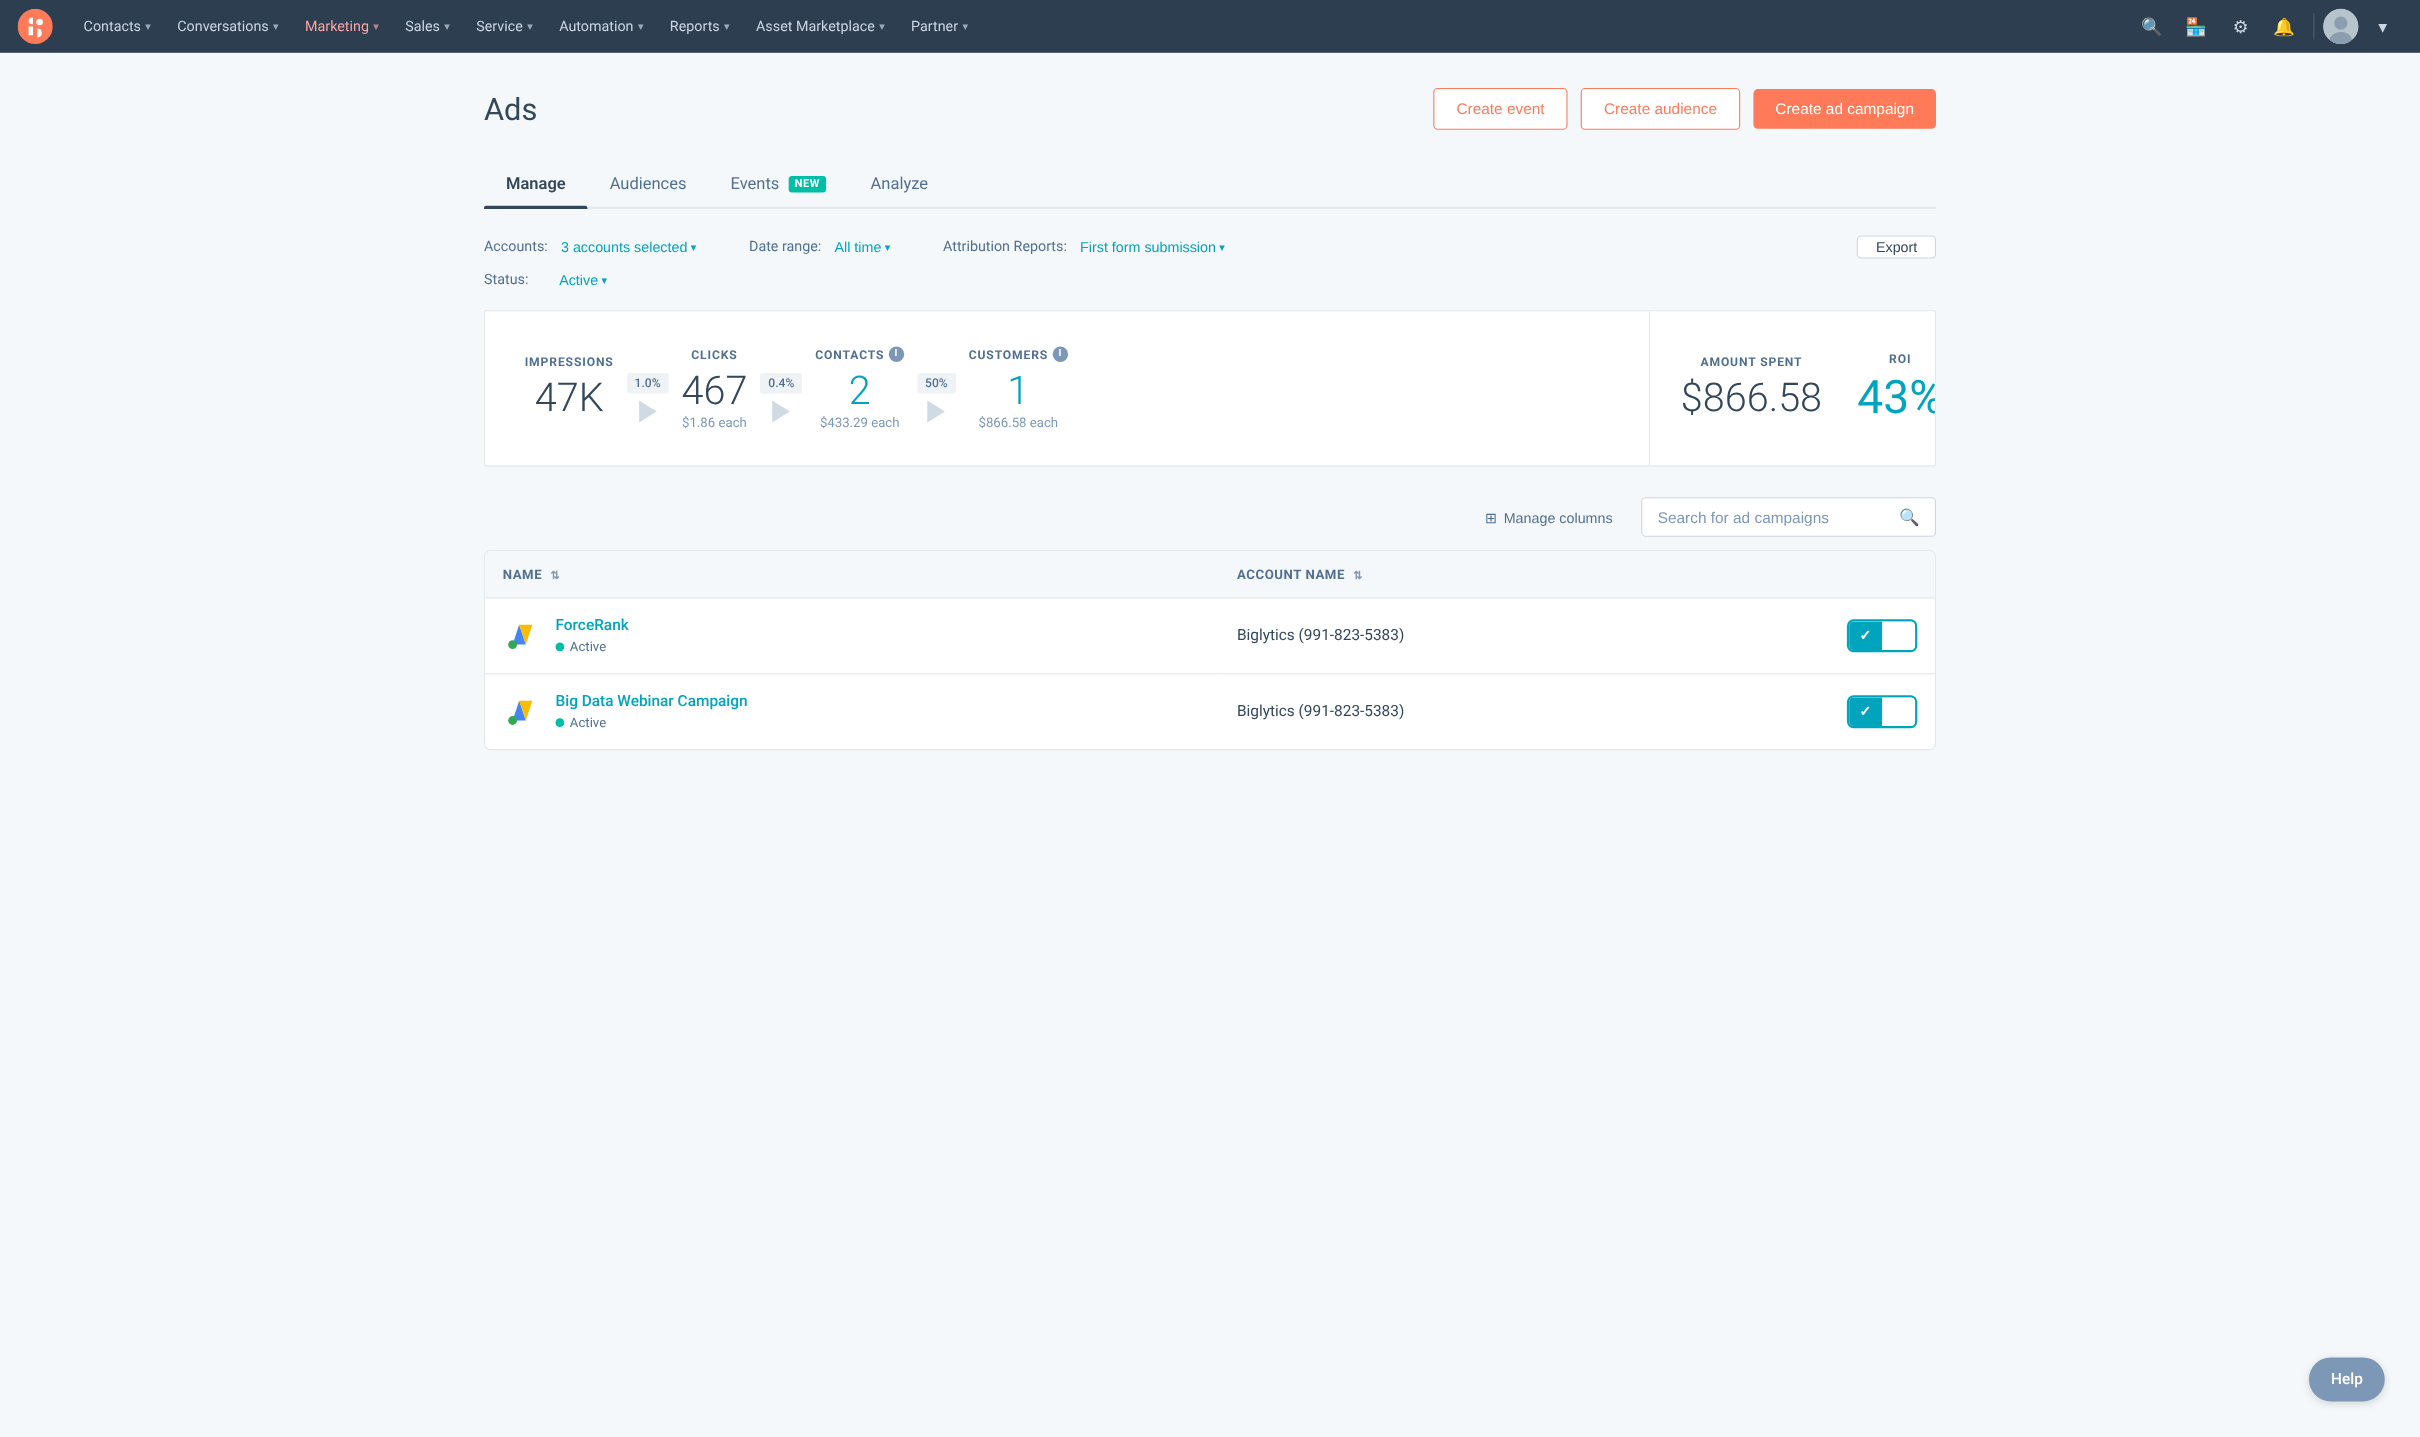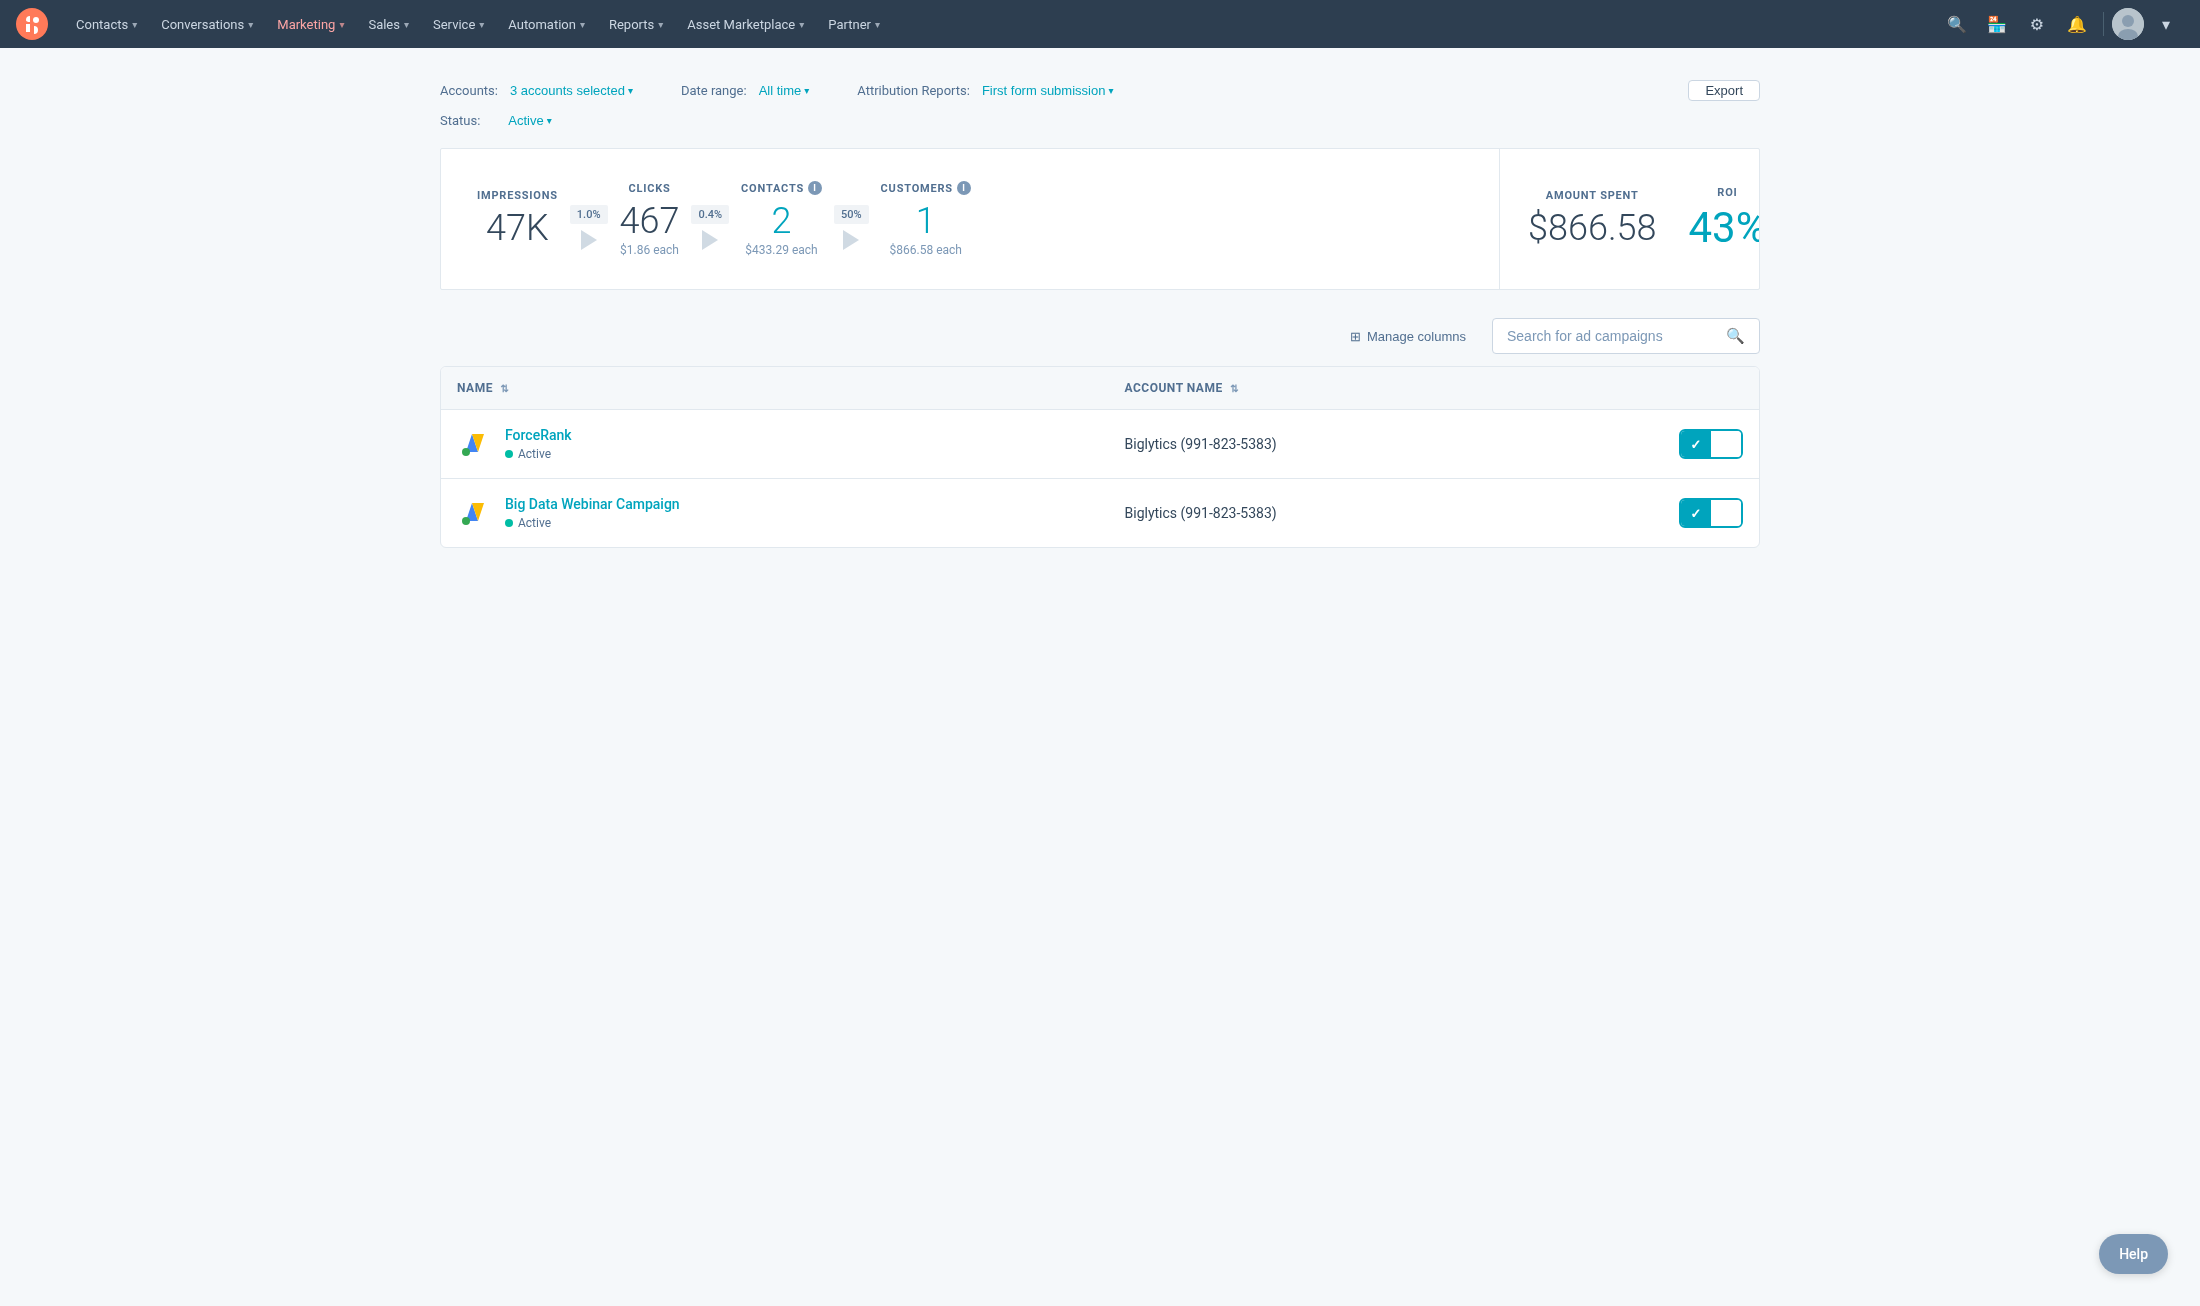--- a/index.html
+++ b/index.html
@@ -531,21 +531,44 @@
           <ellipse cx="16" cy="28" rx="10" ry="7" fill="#8a9eb0"></ellipse>
         </svg>
       </div>
       <div class="topnav-icon-btn">▾</div>
     </div>
   </div>
 </nav>
 
 <div class="main-container">
 
-
+  <div class="page-header">
+    <h1 class="page-title">Ads</h1>
+    <div class="header-actions">
+      <button class="btn-outline">Create event</button>
+      <button class="btn-outline">Create audience</button>
+      <button class="btn-primary">Create ad campaign</button>
+    </div>
+  </div>
+
+  <div class="tabs-bar">
+    <div class="tab-item active">
+      <span>Manage</span>
+    </div>
+    <div class="tab-item">
+      <span>Audiences</span>
+    </div>
+    <div class="tab-item">
+      <span>Events</span>
+      <span class="tab-new-badge">NEW</span>
+    </div>
+    <div class="tab-item">
+      <span>Analyze</span>
+    </div>
+  </div>
 
   <div class="content-area">
 
 
     <div class="main-panel">
 
       <div class="filters-row">
         <span class="filter-label">Accounts:</span>
         <button class="filter-dropdown">
           <span>3 accounts selected</span>

